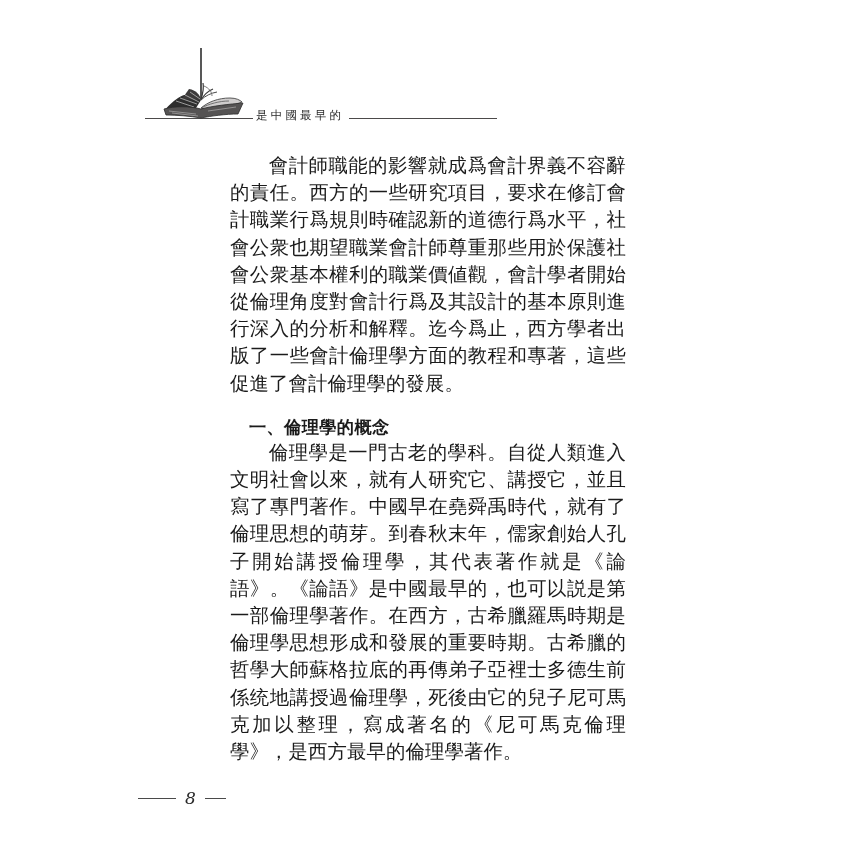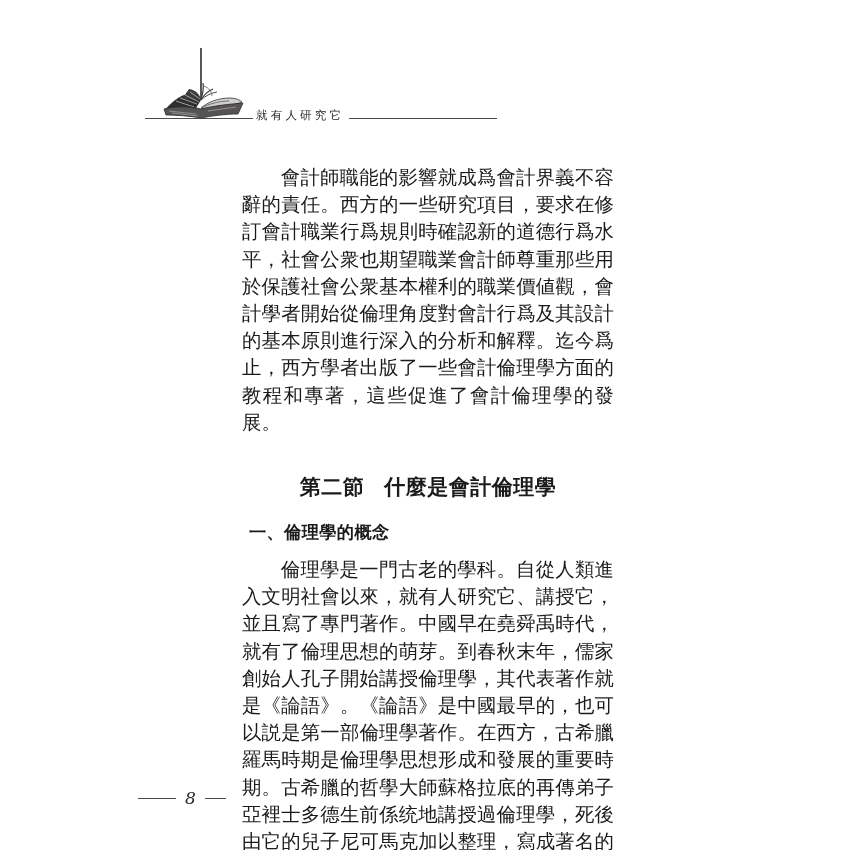--- a/index.html
+++ b/index.html
@@ -57,21 +57,21 @@
   }
 
   
   .column {
     position: absolute;
     left: 230px;
     top: 152px;
     width: 396px;
   }
   p.body {
-    margin: 12px;
+    margin: 0;
     font-size: 19.4px;
     line-height: 27.2px;
     text-align: justify;
     text-justify: inter-character;
     letter-spacing: 0.1px;
     text-indent: 2em;
     font-family: Liberation Sans, sans-serif;
   }
 
   h2.section {
@@ -160,30 +160,27 @@
         <g stroke="#ffffff" stroke-width="0.6" opacity="0.6">
           <line x1="13" y1="65" x2="40" y2="68"></line>
           <line x1="16" y1="67" x2="42" y2="70"></line>
           <line x1="52" y1="65" x2="80" y2="61"></line>
         </g>
 
         <path d="M48 40 C53 42 56 46 56 50" stroke="#6a6a6a" stroke-width="0.9" fill="none"></path>
       </svg>
     </span>
 
-    <span class="runhead-title">就有人研究它</span>
+    <span class="runhead-title">是中國最早的</span>
   </div>
 
   <div class="column">
 
     <p class="body">會計師職能的影響就成爲會計界義不容辭的責任。西方的一些研究項目，要求在修訂會計職業行爲規則時確認新的道德行爲水平，社會公衆也期望職業會計師尊重那些用於保護社會公衆基本權利的職業價値觀，會計學者開始從倫理角度對會計行爲及其設計的基本原則進行深入的分析和解釋。迄今爲止，西方學者出版了一些會計倫理學方面的教程和專著，這些促進了會計倫理學的發展。</p>
 
-    <h2 class="section">
-      <span>第二節</span><span class="gap"></span><span>什麼是會計倫理學</span>
-    </h2>
 
 
     <h3 class="subsection">一、倫理學的概念</h3>
 
     <p class="body sp-after-head">倫理學是一門古老的學科。自從人類進入文明社會以來，就有人研究它、講授它，並且寫了專門著作。中國早在堯舜禹時代，就有了倫理思想的萌芽。到春秋末年，儒家創始人孔子開始講授倫理學，其代表著作就是《論語》。《論語》是中國最早的，也可以説是第一部倫理學著作。在西方，古希臘羅馬時期是倫理學思想形成和發展的重要時期。古希臘的哲學大師蘇格拉底的再傳弟子亞裡士多德生前係统地講授過倫理學，死後由它的兒子尼可馬克加以整理，寫成著名的《尼可馬克倫理學》，是西方最早的倫理學著作。</p>
 
   </div>
 
   <div class="folio">
     <span class="dash-l"></span>

